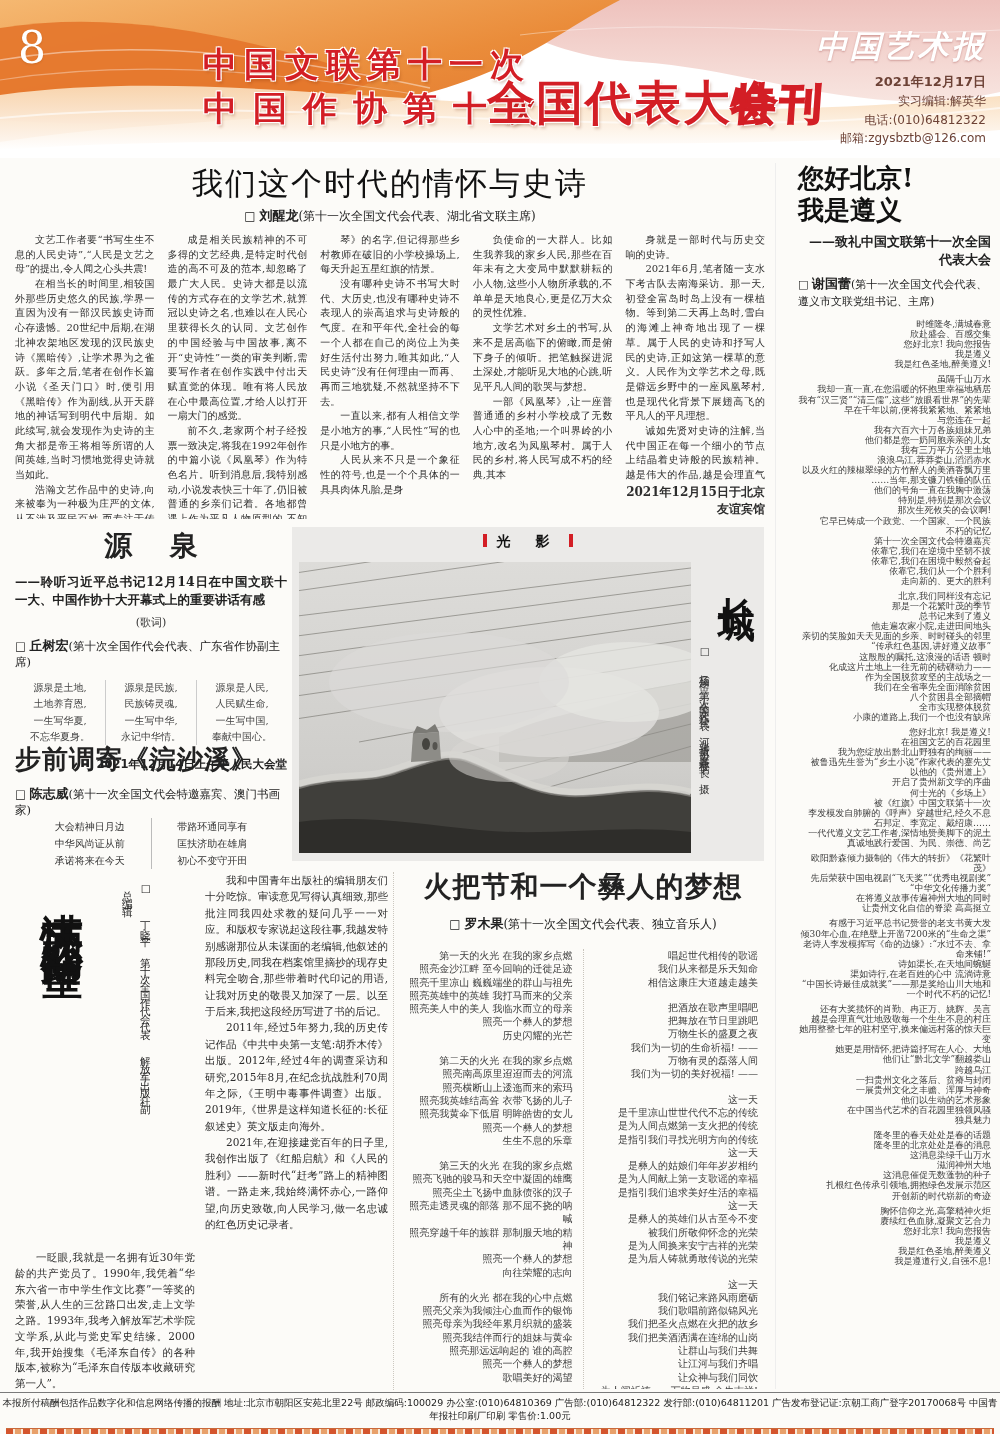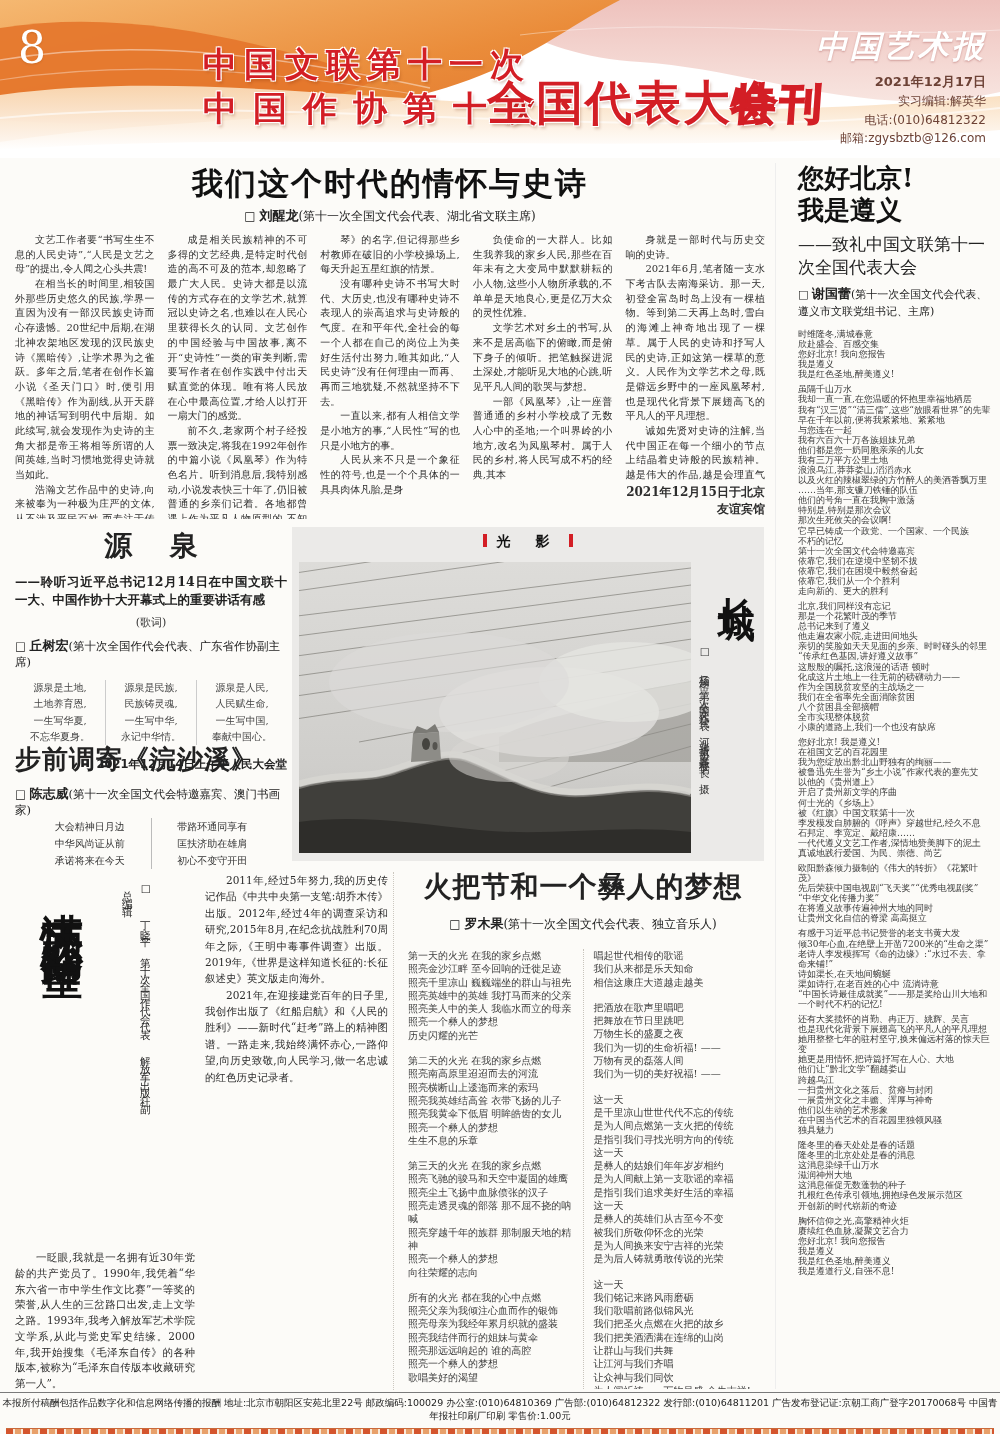--- a/index.html
+++ b/index.html
@@ -27,35 +27,35 @@
     font-size:12px;line-height:1.55;font-family:"DejaVu Sans","Liberation Sans",sans-serif;}
   .banner-info .date{font-weight:bold;font-size:13px;}
   
   .para{margin:0;text-indent:2em;text-align:justify;}
   .byline{font-size:12px;color:#222;}
   .byline b{font-size:13px;}
   .tline{white-space:nowrap;}
   .stanza{margin:0 0 6px 0;}
   
   .epic-title{position:absolute;left:15px;top:163px;width:750px;text-align:center;
-    font-size:31px;font-weight:bold;letter-spacing:2px;color:#111;}
+    font-size:31px;font-weight:normal;letter-spacing:2px;color:#111;}
   .epic-byline{position:absolute;left:15px;top:207px;width:750px;text-align:center;}
   .epic-cols{position:absolute;left:15px;top:233px;width:750px;height:286px;display:flex;gap:13px;}
   .epic-col{flex:1;overflow:hidden;font-size:10px;line-height:1.47;color:#2d2d2d;}
   .epic-col5{display:flex;flex-direction:column;}
   .epic-col5 .flow{flex:1;overflow:hidden;}
   .epic-date{font-weight:bold;font-size:12px;text-align:right;padding-top:4px;}
   
   .zunyi{position:absolute;left:775px;top:163px;width:216px;height:1226px;overflow:hidden;
     border-left:1px solid #eee;padding-left:22px;box-sizing:border-box;}
   .zunyi-title{font-size:26px;font-weight:bold;line-height:1.22;color:#111;}
-  .zunyi-sub{font-size:17px;font-weight:normal;margin-top:7px;}
+  .zunyi-sub{font-size:13px;font-weight:bold;margin-top:7px;text-align:right;}
   .zunyi-byline{margin-top:6px;font-size:11px;line-height:1.4;}
   .zunyi-body{margin-top:10px;font-size:9px;line-height:1.12;color:#3c3c3c;}
-  .zunyi-body .stanza{margin:0 0 5px 0;}
+  .zunyi-body .stanza{margin:0 0 5px 0;text-align:right;}
   
   .yq{position:absolute;left:15px;top:527px;width:272px;}
   .yq-title{text-align:center;font-size:28px;font-weight:bold;letter-spacing:14px;padding-left:14px;}
   .yq-sub{font-size:12.5px;font-weight:bold;margin-top:8px;text-align:justify;line-height:1.45;}
   .yq-genre{text-align:center;font-size:11px;margin-top:6px;color:#333;}
   .yq-byline{margin-top:7px;font-size:11.5px;}
   .yq-verses{display:flex;margin-top:10px;}
   .yq-verse{flex:1;font-size:10px;line-height:1.62;color:#444;text-align:center;}
   .yq-verse + .yq-verse{border-left:1px solid #ccc;}
   .yq-date{text-align:right;font-weight:bold;font-size:11.5px;margin-top:12px;
@@ -84,21 +84,21 @@
   .mh-byline{position:absolute;left:118px;top:882px;height:228px;writing-mode:vertical-rl;
     font-size:10.5px;letter-spacing:8px;line-height:1.7;color:#222;}
   .mh-col1{position:absolute;left:15px;top:1250px;width:180px;height:140px;overflow:hidden;
     font-size:10.5px;line-height:1.5;color:#2d2d2d;}
   .mh-col2{position:absolute;left:205px;top:872px;width:183px;height:518px;overflow:hidden;
     font-size:10.5px;line-height:1.56;color:#2d2d2d;}
   
   .hb{position:absolute;left:398px;top:868px;width:370px;}
   .hb-title{text-align:center;font-size:28px;font-weight:bold;letter-spacing:1px;}
   .hb-byline{text-align:center;margin-top:9px;}
-  .hb-cols{display:flex;margin-top:16px;gap:0;}
+  .hb-cols{display:flex;margin-top:16px;gap:0;text-align:right;}
   .hb-col{flex:1;font-size:10px;line-height:1.33;color:#3d3d3d;height:440px;overflow:hidden;
     padding:0 10px;}
   .hb-col + .hb-col{border-left:1px dotted #c8c4bc;}
   .hb-col .stanza{margin:0 0 12px 0;}
   .vrule{position:absolute;width:0;border-left:1px dotted #ccc8c0;}
   
   .footer{position:absolute;left:0;top:1392px;width:1000px;border-top:1px solid #7a7a7a;
     padding-top:4px;}
   .footer-line{font-size:9.5px;color:#222;text-align:center;letter-spacing:0px;
     font-family:"DejaVu Sans","Liberation Sans",sans-serif;}
@@ -266,21 +266,21 @@
         <div class="sline">有感于习近平总书记赞誉的老支书黄大发</div>
         <div class="sline">倾30年心血,在绝壁上开凿7200米的“生命之渠”</div>
         <div class="sline">老诗人李发模挥写《命的边缘》:“水过不去、拿命来铺!”</div>
         <div class="sline">诗如渠长,在天地间蜿蜒</div>
         <div class="sline">渠如诗行,在老百姓的心中  流淌诗意</div>
         <div class="sline">“中国长诗最佳成就奖”——那是奖给山川大地和</div>
         <div class="sline">一个时代不朽的记忆!</div>
       </div>
       <div class="stanza">
         <div class="sline">还有大奖揽怀的肖勤、冉正万、姚辉、吴言</div>
-        <div class="sline">也是现代化背景下展翅高飞的平凡人的平凡理想</div>
+        <div class="sline">越是会理直气壮地致敬每一个生生不息的村庄</div>
         <div class="sline">她用整整七年的驻村坚守,换来偏远村落的惊天巨变</div>
         <div class="sline">她更是用情怀,把诗篇抒写在人心、大地</div>
         <div class="sline">他们让“黔北文学”翻越娄山</div>
         <div class="sline">  跨越乌江</div>
         <div class="sline">一扫贵州文化之落后、贫瘠与封闭</div>
         <div class="sline">一展贵州文化之丰赡、浑厚与神奇</div>
         <div class="sline">他们以生动的艺术形象</div>
         <div class="sline">在中国当代艺术的百花园里独领风骚</div>
         <div class="sline">  独具魅力</div>
       </div>
@@ -403,20 +403,21 @@
   <div class="gy-title">长城</div>
   <div class="gy-credit">□ 杨越峦(第十一次全国文代会代表、河北省摄协主席兼秘书长)  摄</div>
 </div>
 
 <div class="mh-title">满怀赤心一路仰望</div>
 <div class="mh-byline">□ 丁晓平(第十次全国作代会代表、解放军出版社副总编辑)</div>
 <div class="mh-col1">
     <p class="para">一眨眼,我就是一名拥有近30年党龄的共产党员了。1990年,我凭着“华东六省一市中学生作文比赛”一等奖的荣誉,从人生的三岔路口出发,走上文学之路。1993年,我考入解放军艺术学院文学系,从此与党史军史结缘。2000年,我开始搜集《毛泽东自传》的各种版本,被称为“毛泽东自传版本收藏研究第一人”。</p>
   </div>
 <div class="mh-col2">
+    <p class="para">我和中国青年出版社的编辑朋友们十分吃惊。审读意见写得认真细致,那些批注同我四处求教的疑问几乎一一对应。和版权专家说起这段往事,我越发特别感谢那位从未谋面的老编辑,他叙述的那段历史,同我在档案馆里摘抄的现存史料完全吻合,那些带着时代印记的用语,让我对历史的敬畏又加深了一层。以至于后来,我把这段经历写进了书的后记。</p>
     <p class="para">2011年,经过5年努力,我的历史传记作品《中共中央第一支笔:胡乔木传》出版。2012年,经过4年的调查采访和研究,2015年8月,在纪念抗战胜利70周年之际,《王明中毒事件调查》出版。2019年,《世界是这样知道长征的:长征叙述史》英文版走向海外。</p>
     <p class="para">2021年,在迎接建党百年的日子里,我创作出版了《红船启航》和《人民的胜利》——新时代“赶考”路上的精神图谱。一路走来,我始终满怀赤心,一路仰望,向历史致敬,向人民学习,做一名忠诚的红色历史记录者。</p>
   </div>
 <div class="vrule" style="left:393px;top:872px;height:518px;"></div>
 
 <div class="hb">
   <div class="hb-title">火把节和一个彝人的梦想</div>
   <div class="hb-byline byline">
     <span>□</span>
     <b>罗木果</b><span>(第十一次全国文代会代表、独立音乐人)</span>

